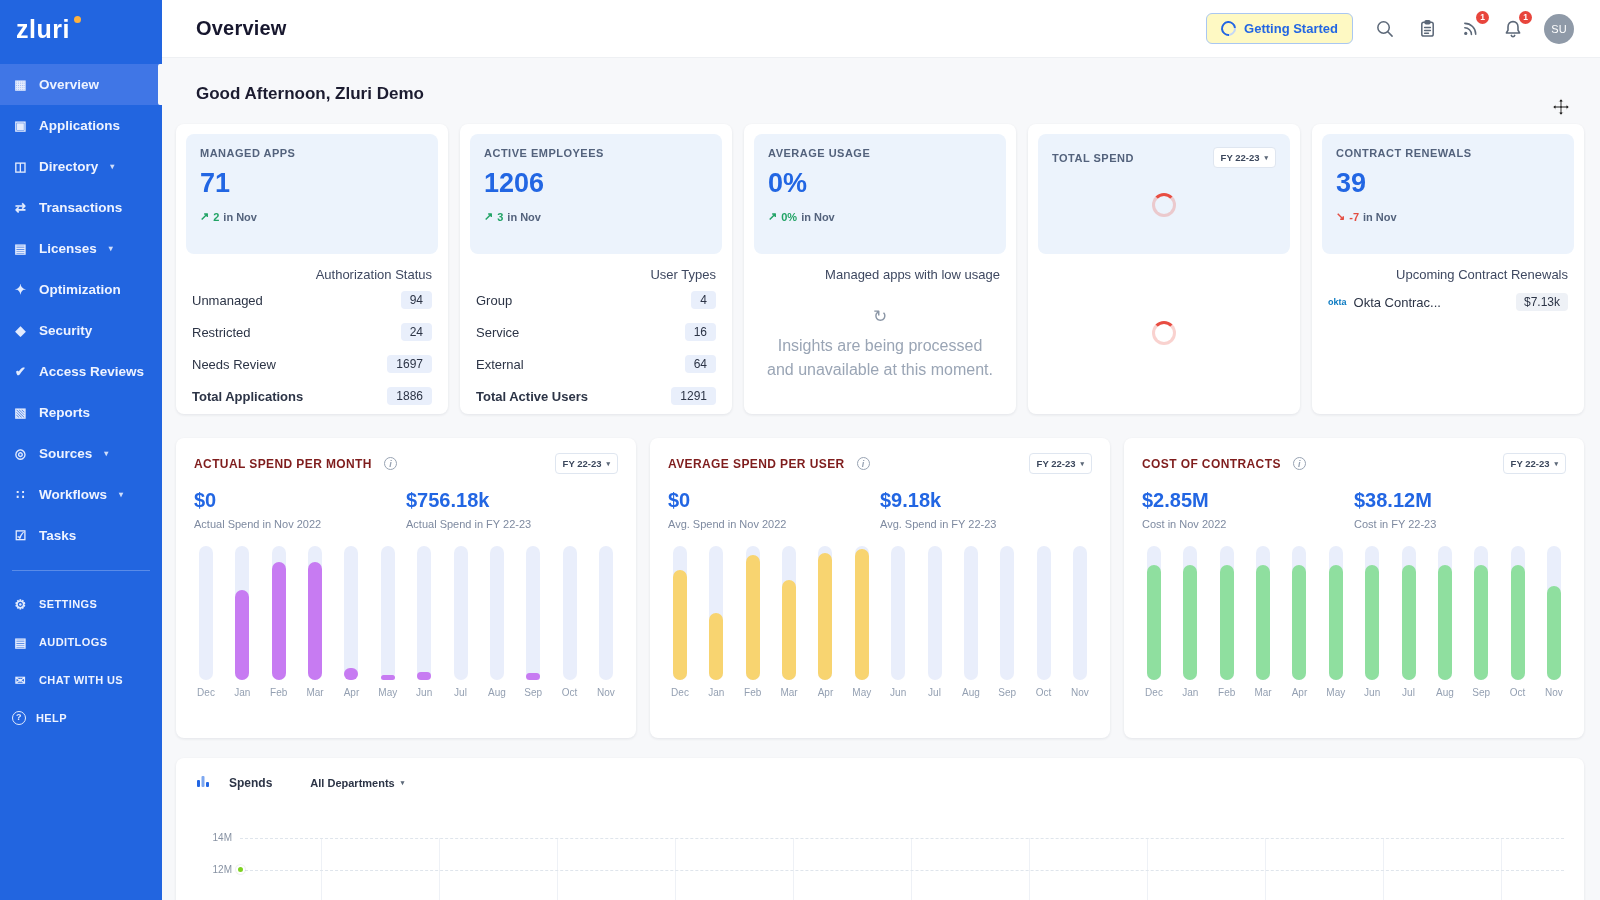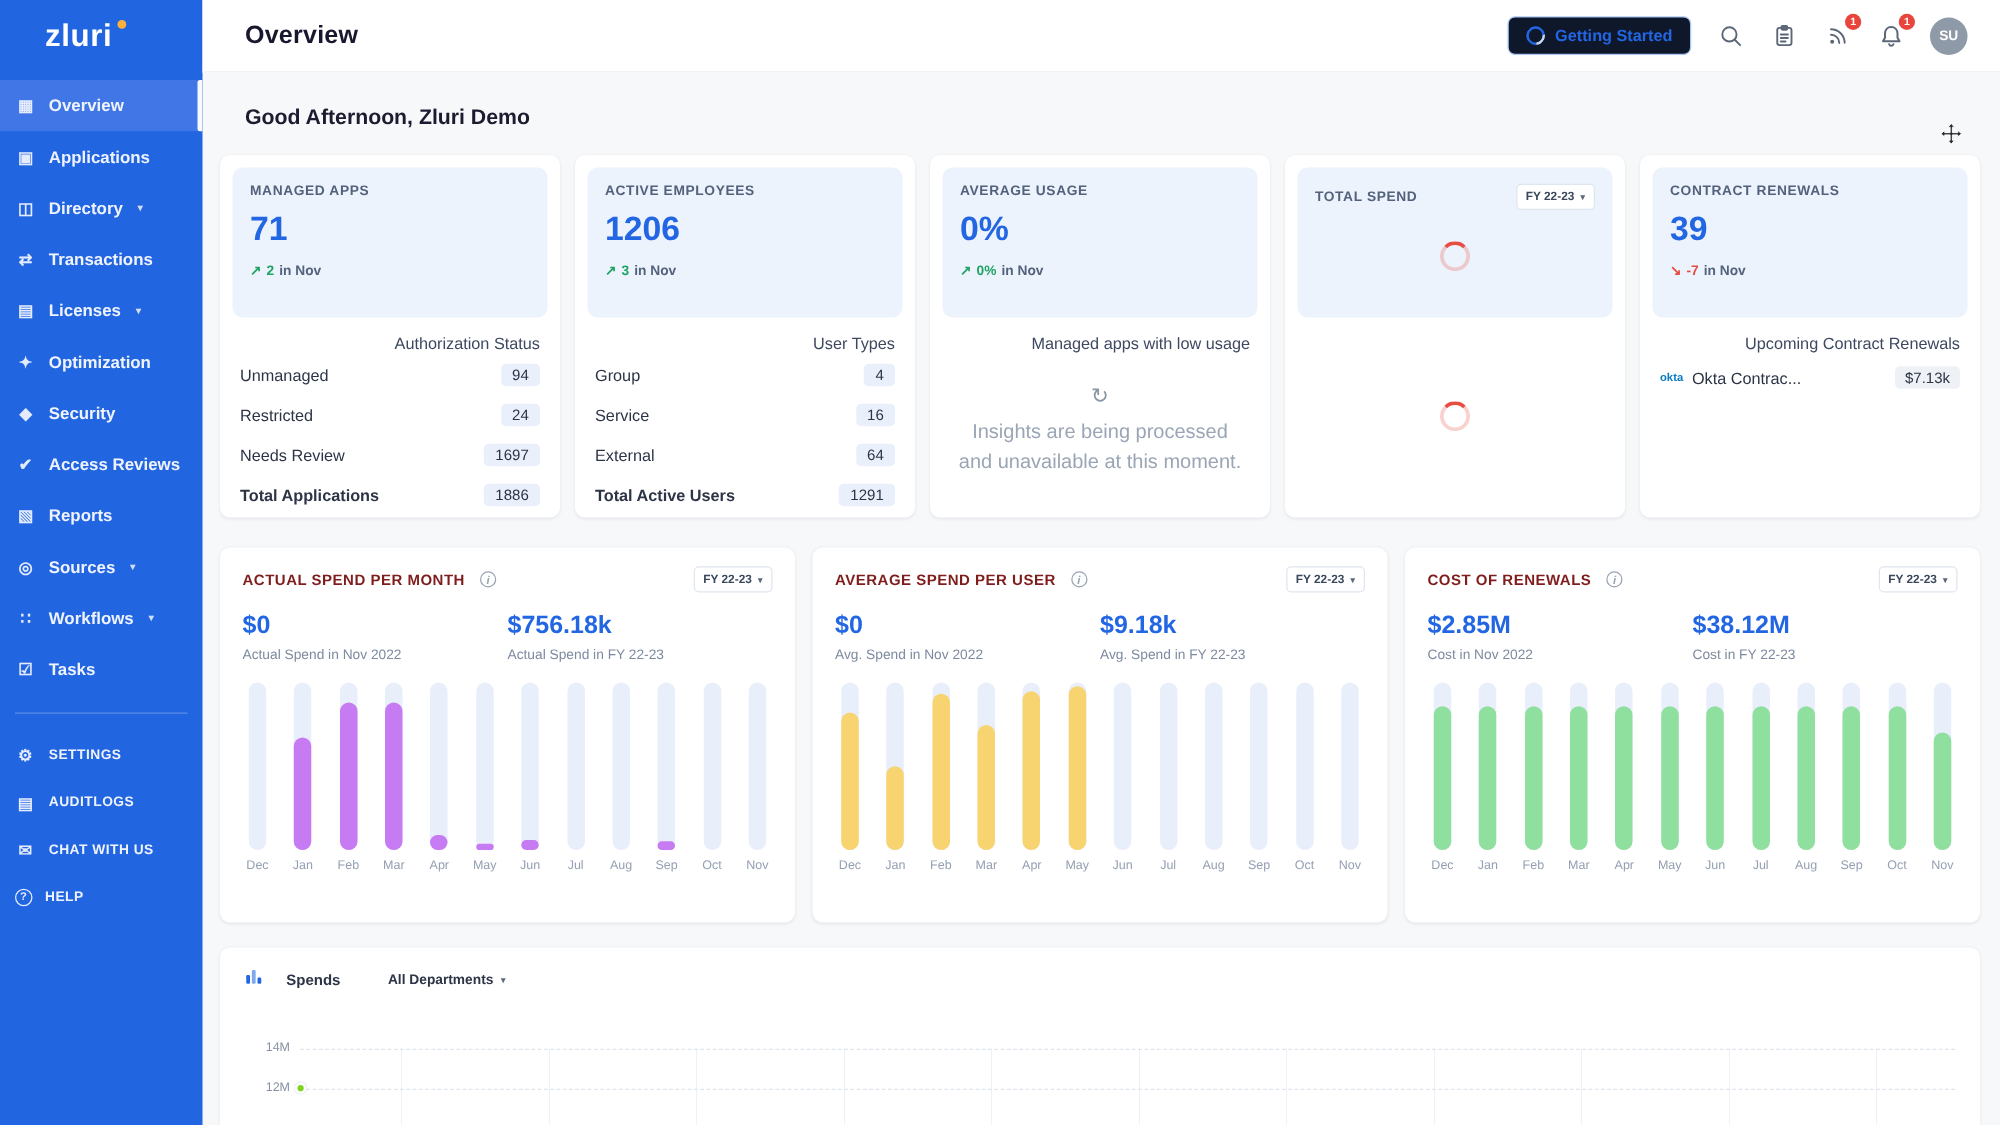--- a/index.html
+++ b/index.html
@@ -2,42 +2,42 @@
 <html><head>
 <meta charset="utf-8">
 <style>
   * { box-sizing: border-box; margin: 0; padding: 0; }
   html,body { width:1600px; height:900px; overflow:hidden; }
   body { font-family:"Liberation Sans", sans-serif; background:#f7f8fa; color:#2c3446; }
   .app { display:flex; width:1600px; height:900px; }
 
   
   .sidebar { width:162px; flex-shrink:0; background:#2265e0; color:#fff; display:flex; flex-direction:column; }
-  .logo { height:58px; padding:15px 0 0 16px; font-size:25px; font-weight:800; letter-spacing:.5px; position:relative;margin-left:20px; }
+  .logo { height:58px; padding:15px 0 0 16px; font-size:25px; font-weight:800; letter-spacing:.5px; position:relative; }
   .logo::after { content:""; position:absolute; left:74px; top:16px; width:7px; height:7px; border-radius:50%; background:#ffb13d; }
   .nav { padding-top:6px; }
   .nav-item { display:flex; align-items:center; gap:10px; height:41px; padding:0 12px; font-size:13.5px; font-weight:600; color:#eef3ff; cursor:pointer; position:relative; white-space:nowrap; }
   .nav-item.active { background:#4076e6; }
   .nav-item.active::after { content:""; position:absolute; right:0; top:0; bottom:0; width:4px; background:#f7f8fa; border-radius:2px 0 0 2px; }
   .nav-icon { width:17px; text-align:center; font-size:13px; opacity:.95; flex-shrink:0; }
   .nav-icon.help-circle { width:14px; height:14px; border:1.3px solid currentColor; border-radius:50%; font-size:9px; line-height:11px; font-weight:700; }
   .nav-chevron { font-size:8px; opacity:.85; margin-left:2px; }
   .sidebar-divider { height:1px; background:rgba(255,255,255,.25); margin:14px 12px; }
   .side-footer .nav-item { height:38px; font-size:11px; font-weight:700; letter-spacing:.4px; }
 
   
   .main { flex:1; display:flex; flex-direction:column; min-width:0; }
   .topbar { height:58px; flex-shrink:0; background:#fff; border-bottom:1px solid #eef0f3; display:flex; align-items:center; justify-content:space-between; padding:0 26px 0 34px; }
   .page-title { font-size:20px; font-weight:700; color:#17172e; letter-spacing:.2px; }
   .topbar-right { display:flex; align-items:center; gap:19px; }
-  .getting-started { display:flex; align-items:center; gap:8px; border:1px solid #a9c7f2; border-radius:6px; padding:7px 14px; color:#2266e3; font-size:13px; font-weight:600; background:#0f172a; cursor:pointer; }
+  .getting-started { display:flex; align-items:center; gap:8px; border:1px solid #a9c7f2; border-radius:6px; padding:7px 14px; color:#2266e3; font-size:13px; font-weight:600; background:#fef9c3; cursor:pointer; }
   .gs-ring { width:15px; height:15px; border-radius:50%; border:2.5px solid #2266e3; border-right-color:#c3d7f7; transform:rotate(40deg); }
   .icon-btn { position:relative; width:24px; height:24px; display:flex; align-items:center; justify-content:center; cursor:pointer; }
   .badge { position:absolute; top:-6px; right:-7px; background:#e8453c; color:#fff; font-size:8.5px; font-weight:700; min-width:13px; height:13px; border-radius:7px; display:flex; align-items:center; justify-content:center; padding:0 2px; }
-  .avatar { width:30px; height:30px; border-radius:50%; background:#8f9aa8; color:#fff; font-size:11px; font-weight:700; display:flex; align-items:center; justify-content:center; cursor:pointer; }
+  .avatar { width:30px; height:30px; border-radius:50%; background:#8f9aa8; color:#fff; font-size:11px; font-weight:400; display:flex; align-items:center; justify-content:center; cursor:pointer; }
 
   .content { flex:1; padding:0 16px 0 14px; position:relative; overflow:hidden; }
   .greeting { margin:26px 6px 20px 20px; font-size:17px; font-weight:700; color:#1c1c30; height:20px; }
   .move-cursor { position:absolute; top:40px; right:30px; }
 
   
   .stat-grid { display:flex; gap:12px; }
   .card-shadow { background:#fff; border-radius:8px; box-shadow:0 1px 3px rgba(20,30,55,.09); }
   .stat-card { flex:1; min-width:0; height:290px; padding:10px; display:flex; flex-direction:column; }
   .stat-top { background:#ecf3fc; border-radius:8px; padding:13px 14px; height:120px; flex-shrink:0; display:flex; flex-direction:column; }
@@ -553,21 +553,21 @@
                   <div class="bar-fill" style="height: 0%; background: rgb(248, 212, 112);"></div>
                 </div>
                 <div class="bar-label">Nov</div>
               </div>
             </div>
         </div>
 
         <div class="chart-card card-shadow">
           <div class="chart-head">
             <div class="chart-title-wrap">
-              <span class="chart-title">COST OF RENEWALS</span>
+              <span class="chart-title">COST OF CONTRACTS</span>
               <span class="info-icon">i</span>
             </div>
             <div class="period-pill">
               <span>FY 22-23</span>
               <span class="pill-chevron">▾</span>
             </div>
           </div>
           <div class="chart-stats">
             <div class="chart-stat">
               <div class="chart-stat-value">$2.85M</div>

